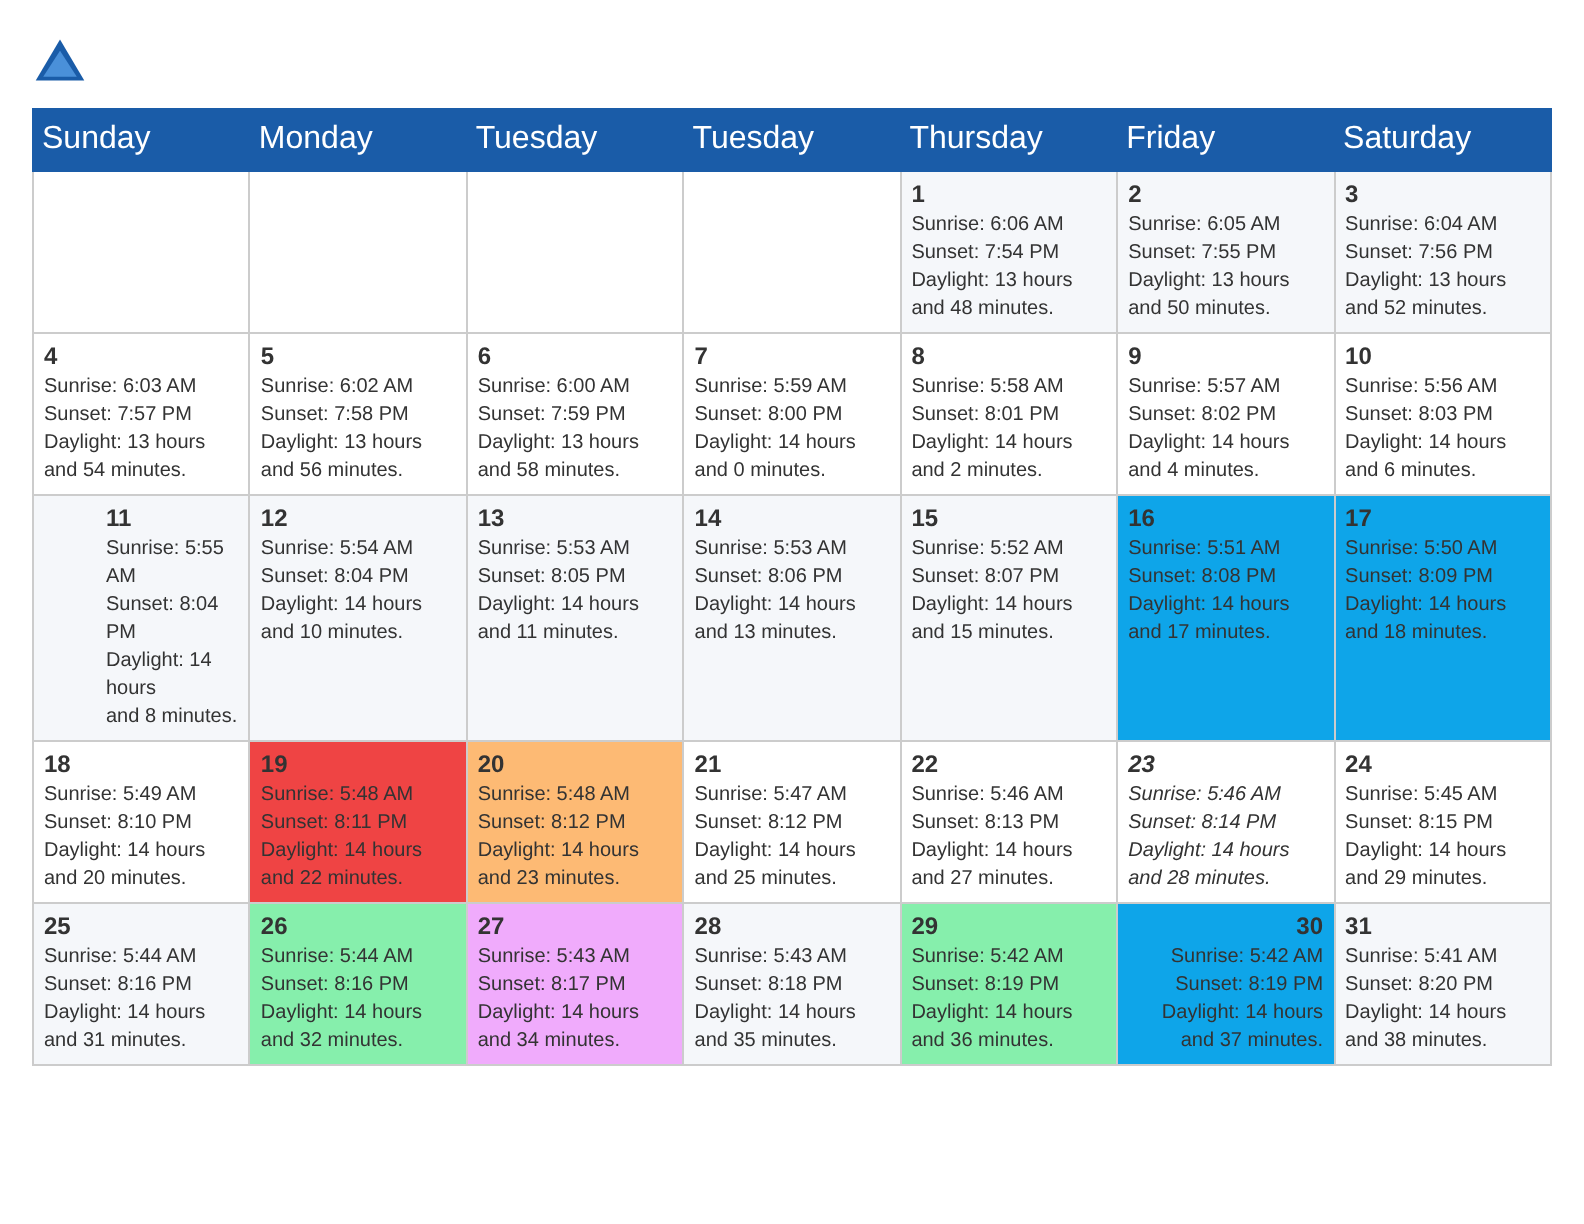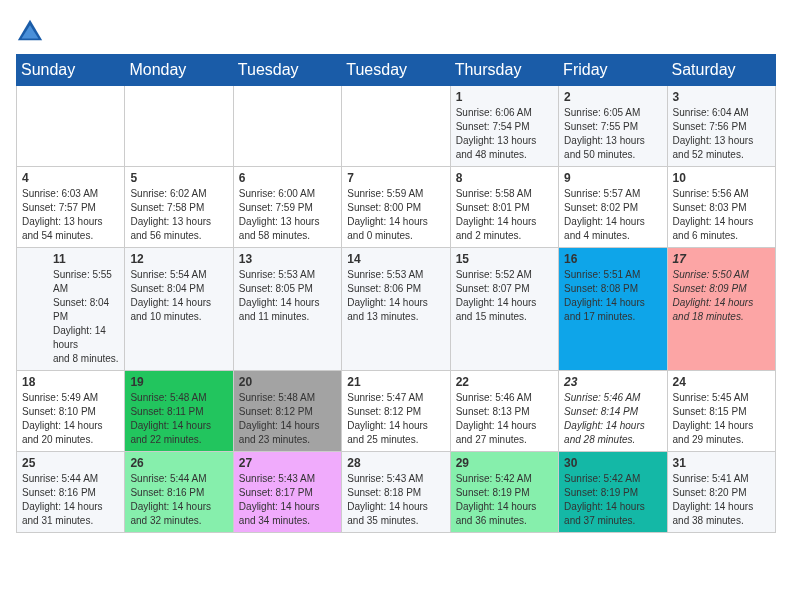--- a/index.html
+++ b/index.html
@@ -194,35 +194,35 @@
           <div class="day-info">Sunrise: 5:53 AM<br>Sunset: 8:06 PM<br>Daylight: 14 hours<br>and 13 minutes.</div>
         </td>
         <td style="background: rgb(245, 247, 250);">
           <div class="day-number">15</div>
           <div class="day-info">Sunrise: 5:52 AM<br>Sunset: 8:07 PM<br>Daylight: 14 hours<br>and 15 minutes.</div>
         </td>
         <td style="background: #0ea5e9;">
           <div class="day-number">16</div>
           <div class="day-info">Sunrise: 5:51 AM<br>Sunset: 8:08 PM<br>Daylight: 14 hours<br>and 17 minutes.</div>
         </td>
-        <td style="background: #fca5a5; font-style: italic;">
+        <td style="background: #0ea5e9;">
           <div class="day-number">17</div>
           <div class="day-info">Sunrise: 5:50 AM<br>Sunset: 8:09 PM<br>Daylight: 14 hours<br>and 18 minutes.</div>
         </td>
       </tr>
       <tr>
         <td style="background: rgb(255, 255, 255);">
           <div class="day-number">18</div>
           <div class="day-info">Sunrise: 5:49 AM<br>Sunset: 8:10 PM<br>Daylight: 14 hours<br>and 20 minutes.</div>
         </td>
-        <td style="background: #22c55e;">
+        <td style="background: #ef4444;">
           <div class="day-number">19</div>
           <div class="day-info">Sunrise: 5:48 AM<br>Sunset: 8:11 PM<br>Daylight: 14 hours<br>and 22 minutes.</div>
         </td>
-        <td style="background: #a3a3a3;">
+        <td style="background: #fdba74;">
           <div class="day-number">20</div>
           <div class="day-info">Sunrise: 5:48 AM<br>Sunset: 8:12 PM<br>Daylight: 14 hours<br>and 23 minutes.</div>
         </td>
         <td style="background: rgb(255, 255, 255);">
           <div class="day-number">21</div>
           <div class="day-info">Sunrise: 5:47 AM<br>Sunset: 8:12 PM<br>Daylight: 14 hours<br>and 25 minutes.</div>
         </td>
         <td style="background: rgb(255, 255, 255);">
           <div class="day-number">22</div>
           <div class="day-info">Sunrise: 5:46 AM<br>Sunset: 8:13 PM<br>Daylight: 14 hours<br>and 27 minutes.</div>
@@ -250,21 +250,21 @@
           <div class="day-info">Sunrise: 5:43 AM<br>Sunset: 8:17 PM<br>Daylight: 14 hours<br>and 34 minutes.</div>
         </td>
         <td style="background: rgb(245, 247, 250);">
           <div class="day-number">28</div>
           <div class="day-info">Sunrise: 5:43 AM<br>Sunset: 8:18 PM<br>Daylight: 14 hours<br>and 35 minutes.</div>
         </td>
         <td style="background: #86efac;">
           <div class="day-number">29</div>
           <div class="day-info">Sunrise: 5:42 AM<br>Sunset: 8:19 PM<br>Daylight: 14 hours<br>and 36 minutes.</div>
         </td>
-        <td style="background: #14b8a6;">
+        <td style="background: #0ea5e9; text-align: right;">
           <div class="day-number">30</div>
           <div class="day-info">Sunrise: 5:42 AM<br>Sunset: 8:19 PM<br>Daylight: 14 hours<br>and 37 minutes.</div>
         </td>
         <td style="background: rgb(245, 247, 250);">
           <div class="day-number">31</div>
           <div class="day-info">Sunrise: 5:41 AM<br>Sunset: 8:20 PM<br>Daylight: 14 hours<br>and 38 minutes.</div>
         </td>
       </tr>
     </tbody>
 </table>

